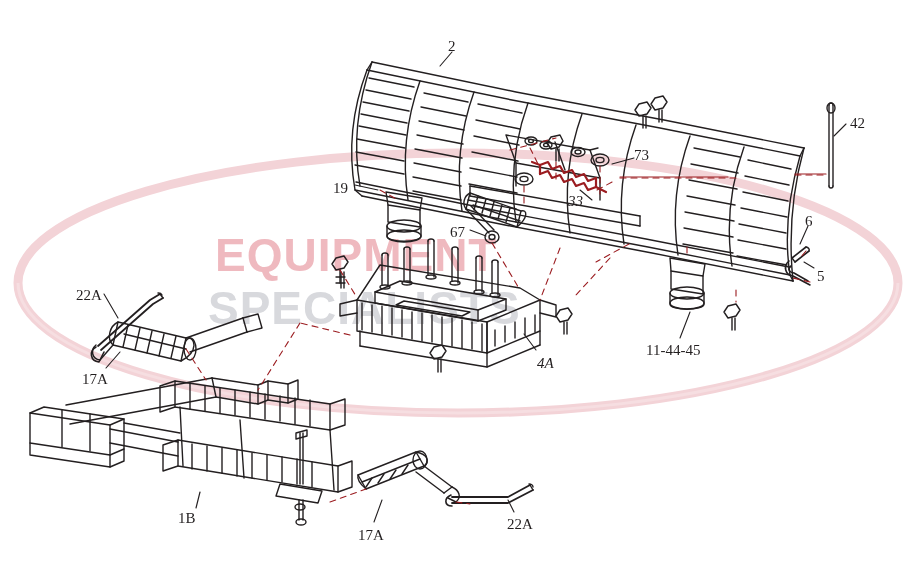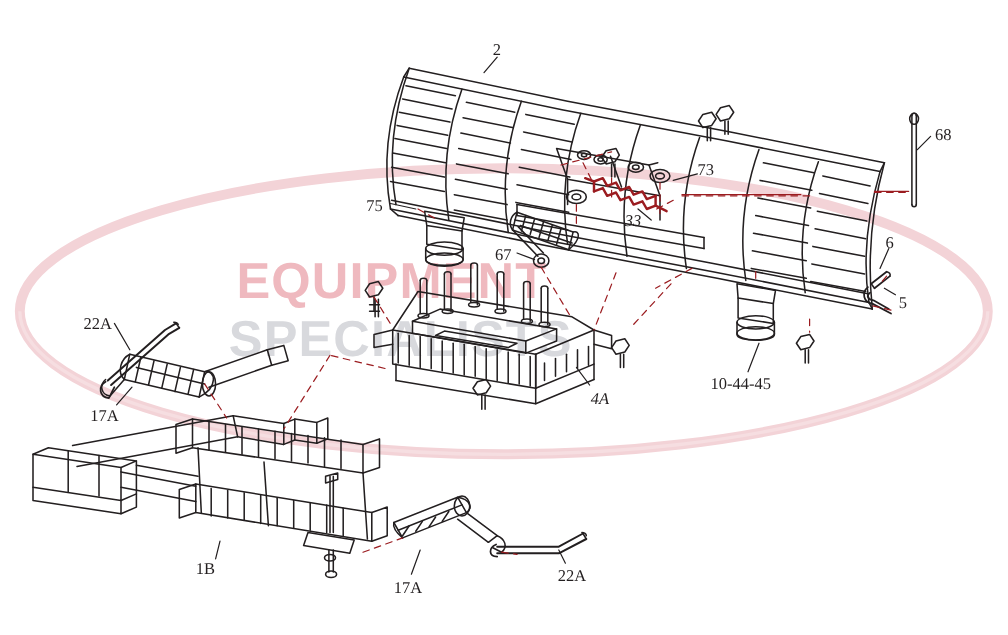--- a/index.html
+++ b/index.html
@@ -433,28 +433,28 @@
         <path d="M536 350 L524 334"></path>
         <path d="M106 368 L120 352"></path>
         <path d="M196 508 L200 492"></path>
         <path d="M374 522 L382 500"></path>
         <path d="M514 512 L508 500"></path>
       </g>
     </g>
   </svg>
 
   <div class="label" style="left:448px; top:38px;">2</div>
-  <div class="label" style="left:850px; top:115px;">68</div>
+  <div class="label" style="left:850px; top:115px;">42</div>
   <div class="label" style="left:634px; top:147px;">73</div>
-  <div class="label" style="left:333px; top:180px;">75</div>
+  <div class="label" style="left:333px; top:180px;">19</div>
   <div class="label" style="left:568px; top:193px;font-style:italic;">33</div>
   <div class="label" style="left:805px; top:213px;">6</div>
   <div class="label" style="left:450px; top:224px;">67</div>
   <div class="label" style="left:817px; top:268px;">5</div>
   <div class="label" style="left:76px;  top:287px;">22A</div>
-  <div class="label" style="left:646px; top:342px;">10-44-45</div>
+  <div class="label" style="left:646px; top:342px;">11-44-45</div>
   <div class="label" style="left:537px; top:355px;font-style:italic;">4A</div>
   <div class="label" style="left:82px;  top:371px;">17A</div>
   <div class="label" style="left:178px; top:510px;">1B</div>
   <div class="label" style="left:358px; top:527px;">17A</div>
   <div class="label" style="left:507px; top:516px;">22A</div>
 
 </div>
 
 </body></html>

